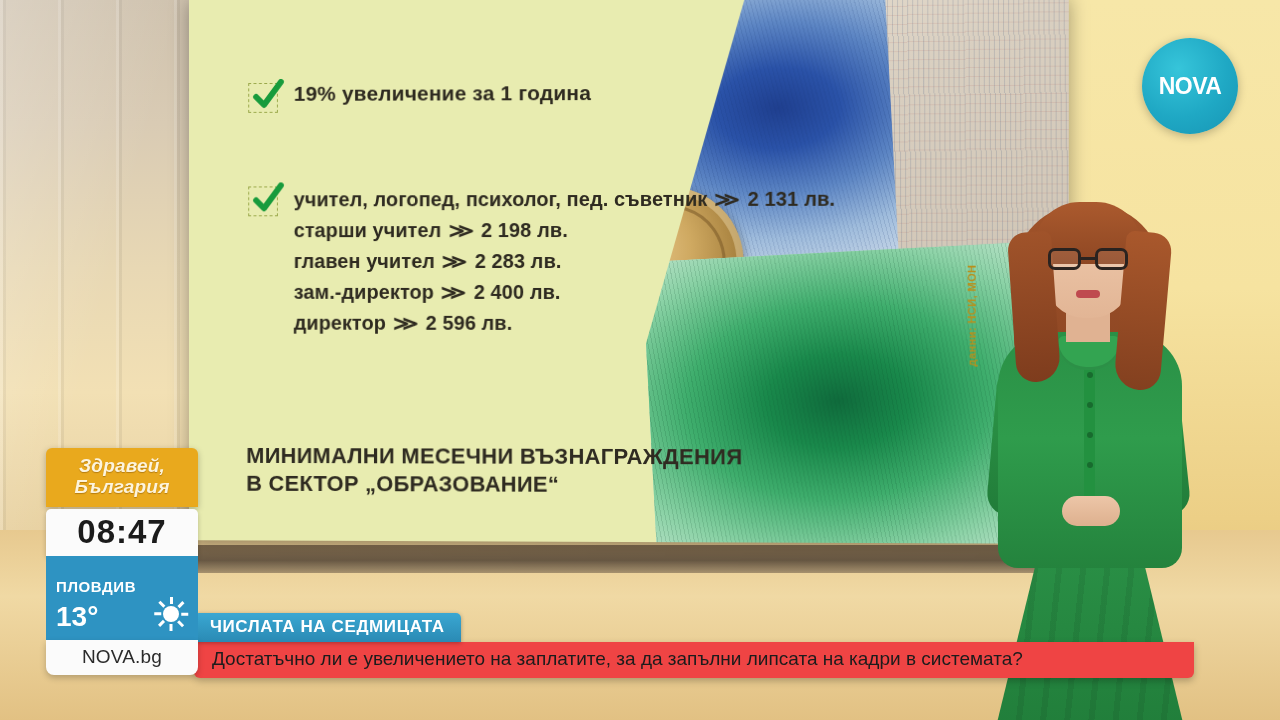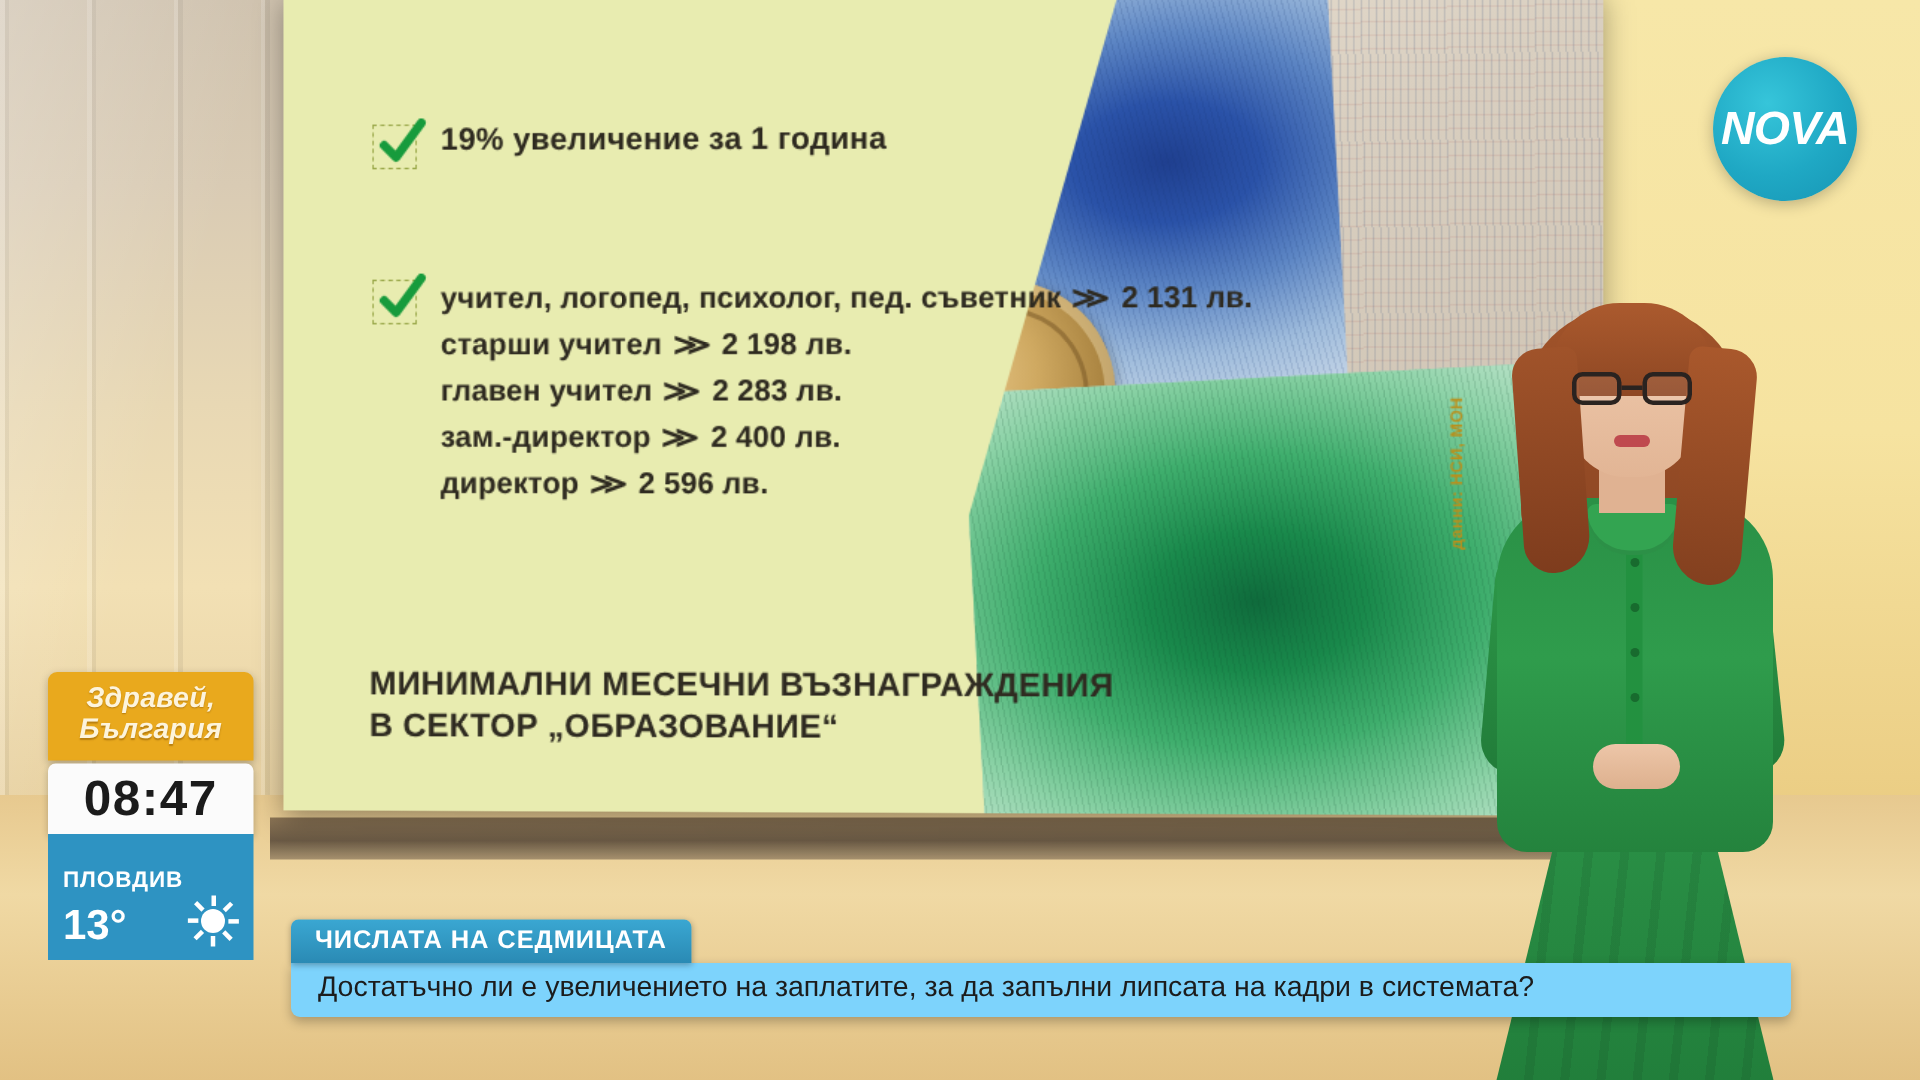--- a/index.html
+++ b/index.html
@@ -141,22 +141,21 @@
 
   
   .nova-logo {
     position:absolute; right:42px; top:38px; width:96px; height:96px;
     border-radius:50%;
     background:radial-gradient(circle at 38% 32%, #36c5da 0%, #1fa8c4 55%, #1795b4 100%);
     display:flex; align-items:center; justify-content:center;
     box-shadow:0 2px 10px rgba(0,0,0,.25);
   }
   .nova-logo span {
-    color:#fff; font-weight:bold; font-size:31px; letter-spacing:-.5px;
-    font-style:italic;
+    color:#fff; font-weight:bold; font-size:23px; letter-spacing:-.5px;
     text-align:center;
   }
 
   
   .presenter { position:absolute; left:962px; top:196px; width:250px; height:524px; }
   .p-hair-back {
     position:absolute; left:52px; top:8px; width:148px; height:188px;
     background:linear-gradient(to bottom,#a0532a,#8a4422);
     border-radius:70px 70px 54px 54px;
   }
@@ -214,21 +213,21 @@
   .p-hands {
     position:absolute; left:100px; top:300px; width:58px; height:30px;
     background:linear-gradient(to bottom,#edc6a8,#ddb08e); border-radius:16px;
   }
   .p-arm-l { position:absolute; left:30px; top:170px; width:44px; height:150px;
     background:linear-gradient(to bottom,#2e9a4a,#217c39); border-radius:22px; transform:rotate(5deg); }
   .p-arm-r { position:absolute; left:178px; top:170px; width:44px; height:150px;
     background:linear-gradient(to bottom,#2e9a4a,#217c39); border-radius:22px; transform:rotate(-6deg); }
 
   
-  .wx-stack { position:absolute; left:32px; top:448px; width:137px; z-index:40; }
+  .wx-stack { position:absolute; left:46px; top:448px; width:152px; z-index:40; }
   .show-logo {
     background:#e9a91d; border-radius:6px 6px 0 0;
     padding:8px 6px 10px; text-align:center;
     box-shadow:0 2px 6px rgba(0,0,0,.25);
   }
   .show-logo div {
     color:#fdf4dc; font-weight:bold; font-size:19px; line-height:1.08;
     font-style:italic; letter-spacing:.2px;
     text-shadow:0 1px 1px rgba(120,70,0,.45);
   }
@@ -264,21 +263,21 @@
     box-shadow:0 1px 4px rgba(0,0,0,.3);
   }
   .headline {
     background:linear-gradient(to bottom,#f2b91c,#e9a80f);
     color:#17140d; font-weight:bold; font-size:25px; letter-spacing:.2px;
     padding:6px 18px 8px; border-radius:0 4px 0 0;
     box-shadow:0 2px 6px rgba(0,0,0,.3);
     white-space:nowrap;
   }
   .ticker {
-    background:#7dd3fc; color:#1c1c1c; font-size:19px;
+    background:#ef4444; color:#1c1c1c; font-size:19px;
     padding:6px 18px 8px; border-radius:0 0 6px 6px;
     box-shadow:0 3px 7px rgba(0,0,0,.25);
     white-space:nowrap;
   }
 </style>
 </head>
 <body>
 
 <div id="stage">
 
@@ -405,20 +404,23 @@
           <b style="transform:rotate(45deg)"></b>
           <b style="transform:rotate(90deg)"></b>
           <b style="transform:rotate(135deg)"></b>
           <b style="transform:rotate(180deg)"></b>
           <b style="transform:rotate(225deg)"></b>
           <b style="transform:rotate(270deg)"></b>
           <b style="transform:rotate(315deg)"></b>
         </div>
       </div>
     </div>
+    <div class="site">
+      <span>NOVA.bg</span>
+    </div>
   </div>
 
   <div class="lower">
     <div class="kicker">ЧИСЛАТА НА СЕДМИЦАТА</div>
     <div class="ticker">Достатъчно ли е увеличението на заплатите, за да запълни липсата на кадри в системата?</div>
   </div>
 
 </div>
 
 </body></html>

